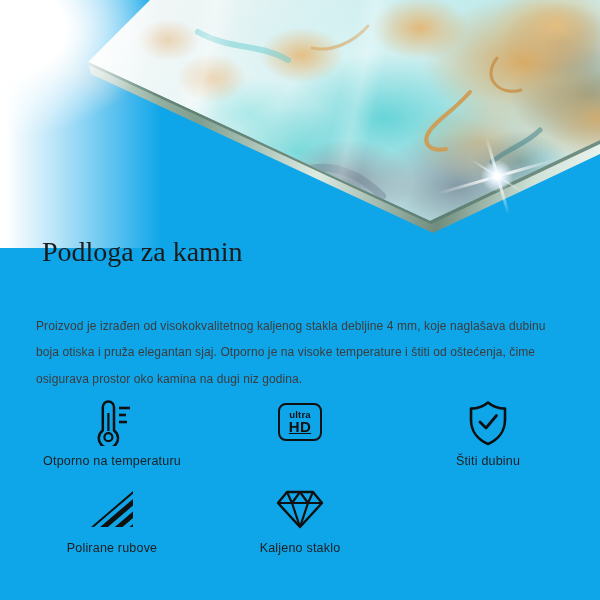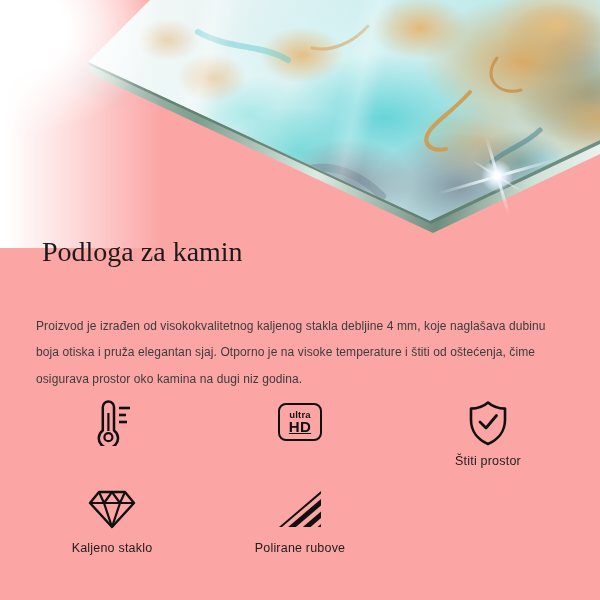--- a/index.html
+++ b/index.html
@@ -1,18 +1,18 @@
 <!DOCTYPE html>
 <html><head>
 <meta charset="utf-8">
 <style>
   * { margin:0; padding:0; box-sizing:border-box; }
   html,body { width:600px; height:600px; background:#ffffff; overflow:hidden;
               font-family:"Liberation Sans","DejaVu Sans",sans-serif; }
-  .canvas { position:relative; width:600px; height:600px; background:#fca5a5; }
+  .canvas { position:relative; width:600px; height:600px; background:#0ea5e9; }
 
   
   .hero { position:absolute; left:0; top:0; width:600px; height:248px; }
 
   .under-glow { position:absolute; left:30px; top:62px; width:110px; height:34px;
     background:radial-gradient(closest-side, rgba(140,160,155,.30), rgba(140,160,155,0));
     transform:rotate(28deg); filter:blur(5px); }
 
   .panel-clip { position:absolute; inset:0;
     clip-path:polygon(150px 0, 600px 0, 600px 141px, 430px 221px, 88px 62px); }
@@ -126,49 +126,40 @@
       <div class="icon-box">
         <svg width="44" height="48" viewBox="0 0 44 48">
           <path d="M24 32.5 V 9 a5.6 5.6 0 0 0 -11.2 0 v 23.5 a 9.6 9.6 0 1 0 11.2 0 Z" fill="none" stroke="#101010" stroke-width="2.5" stroke-linejoin="round"></path>
           <circle cx="18.4" cy="39.2" r="4" fill="none" stroke="#101010" stroke-width="2.2"></circle>
           <line x1="18.4" y1="15" x2="18.4" y2="33" stroke="#101010" stroke-width="2.2"></line>
           <line x1="29" y1="10" x2="40" y2="10" stroke="#101010" stroke-width="2.6"></line>
           <line x1="29" y1="17" x2="36" y2="17" stroke="#101010" stroke-width="2.6"></line>
           <line x1="29" y1="24" x2="37" y2="24" stroke="#101010" stroke-width="2.6"></line>
         </svg>
       </div>
+      <div class="label">Otporno na temperaturu</div>
     </div>
 
     <div class="feature">
       <div class="icon-box">
         <div class="uhd-box">
           <div class="uhd-top">ultra</div>
           <div class="uhd-bottom">HD</div>
         </div>
       </div>
     </div>
 
     <div class="feature">
       <div class="icon-box">
         <svg width="46" height="47" viewBox="0 0 46 47">
           <path d="M23 3.5 C18.8 7.2 11.5 9.6 6 9.6 v 11.2 c0 11.6 7.2 20 17 24.2 c9.8 -4.2 17 -12.6 17 -24.2 V 9.6 C34.5 9.6 27.2 7.2 23 3.5 Z" fill="none" stroke="#101010" stroke-width="2.6" stroke-linejoin="round"></path>
           <polyline points="15,23 21,29 31.5,16.5" fill="none" stroke="#101010" stroke-width="2.8" stroke-linecap="round" stroke-linejoin="round"></polyline>
         </svg>
       </div>
-      <div class="label">Štiti prostor</div>
-    </div>
-
-    <div class="feature">
-      <div class="icon-box">
-        <svg width="50" height="42" viewBox="0 0 50 42">
-          <path d="M12 4 H38 L47 15 L25 39 L3 15 Z" fill="none" stroke="#101010" stroke-width="2.4" stroke-linejoin="round"></path>
-          <path d="M3 15 H47 M12 4 L17 15 M25 4 L17 15 M25 4 L33 15 M38 4 L33 15 M17 15 L25 39 M33 15 L25 39" fill="none" stroke="#101010" stroke-width="2.2" stroke-linejoin="round"></path>
-        </svg>
-      </div>
-      <div class="label">Kaljeno staklo</div>
+      <div class="label">Štiti dubinu</div>
     </div>
 
     <div class="feature">
       <div class="icon-box">
         <svg width="46" height="40" viewBox="0 0 46 40">
           <defs>
               <clipPath id="triClip">
                 <path d="M2 38 L44 38 L44 2 Z"></path>
               </clipPath>
             </defs>
@@ -177,15 +168,25 @@
             <line x1="8" y1="44" x2="56" y2="3" stroke-width="5"></line>
             <line x1="18" y1="48" x2="66" y2="7" stroke-width="5"></line>
             <line x1="28" y1="52" x2="76" y2="11" stroke-width="5"></line>
             <line x1="38" y1="56" x2="86" y2="15" stroke-width="5"></line>
           </g>
         </svg>
       </div>
       <div class="label">Polirane rubove</div>
     </div>
 
+    <div class="feature">
+      <div class="icon-box">
+        <svg width="50" height="42" viewBox="0 0 50 42">
+          <path d="M12 4 H38 L47 15 L25 39 L3 15 Z" fill="none" stroke="#101010" stroke-width="2.4" stroke-linejoin="round"></path>
+          <path d="M3 15 H47 M12 4 L17 15 M25 4 L17 15 M25 4 L33 15 M38 4 L33 15 M17 15 L25 39 M33 15 L25 39" fill="none" stroke="#101010" stroke-width="2.2" stroke-linejoin="round"></path>
+        </svg>
+      </div>
+      <div class="label">Kaljeno staklo</div>
+    </div>
+
 
   </div>
 </div>
 
 </body></html>

